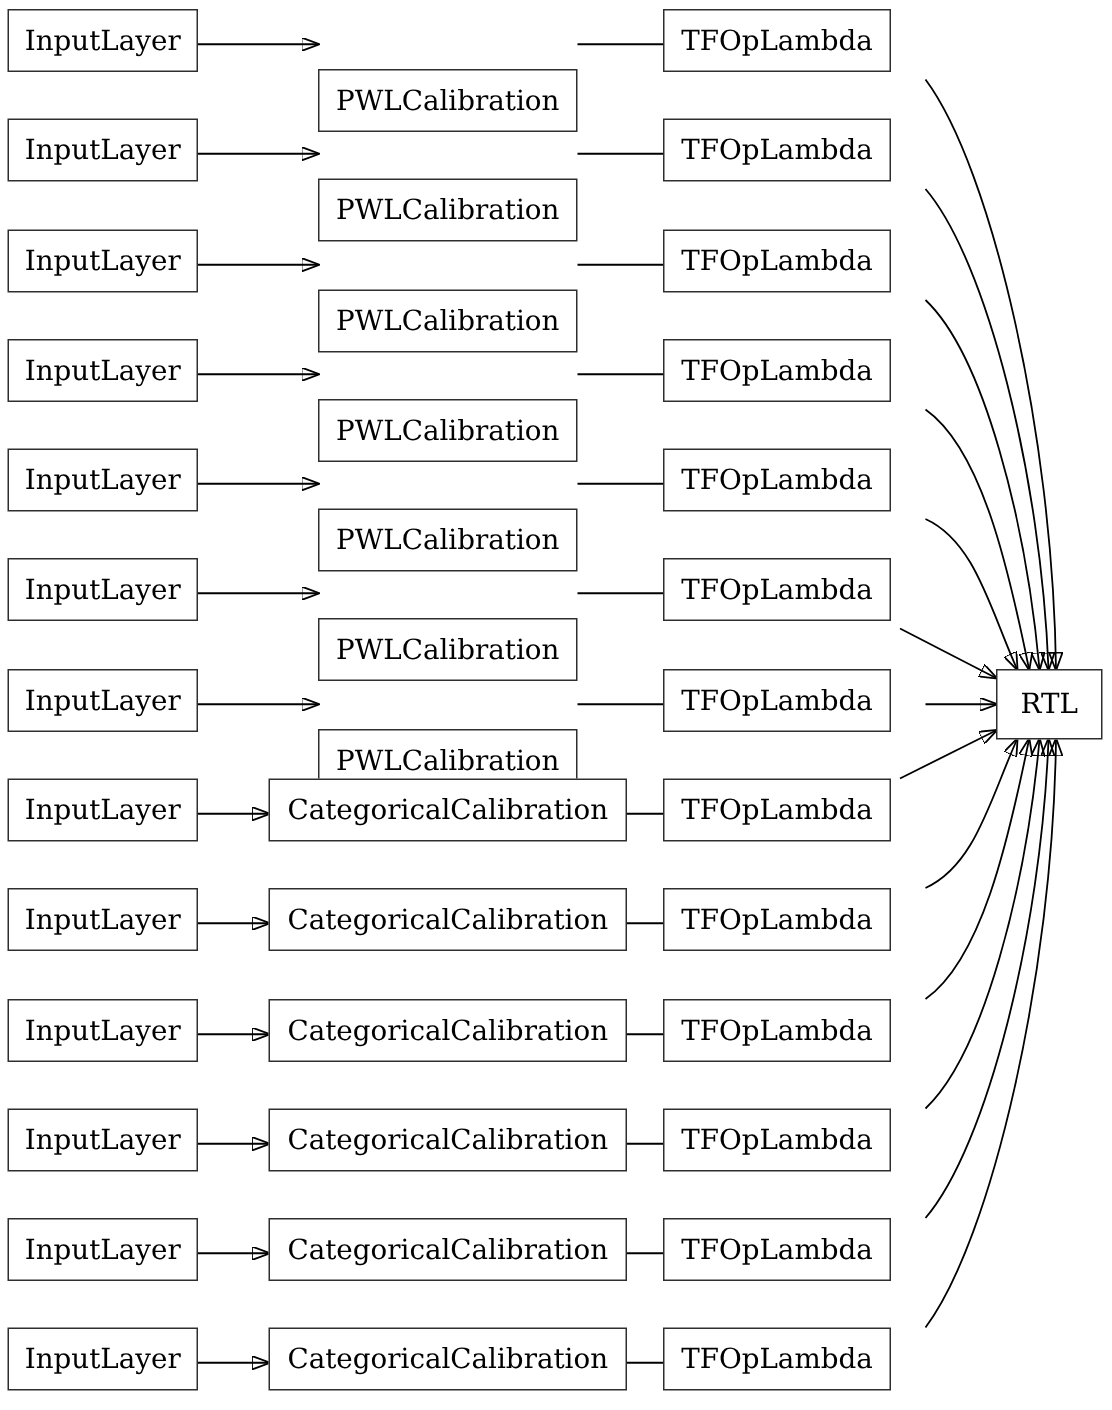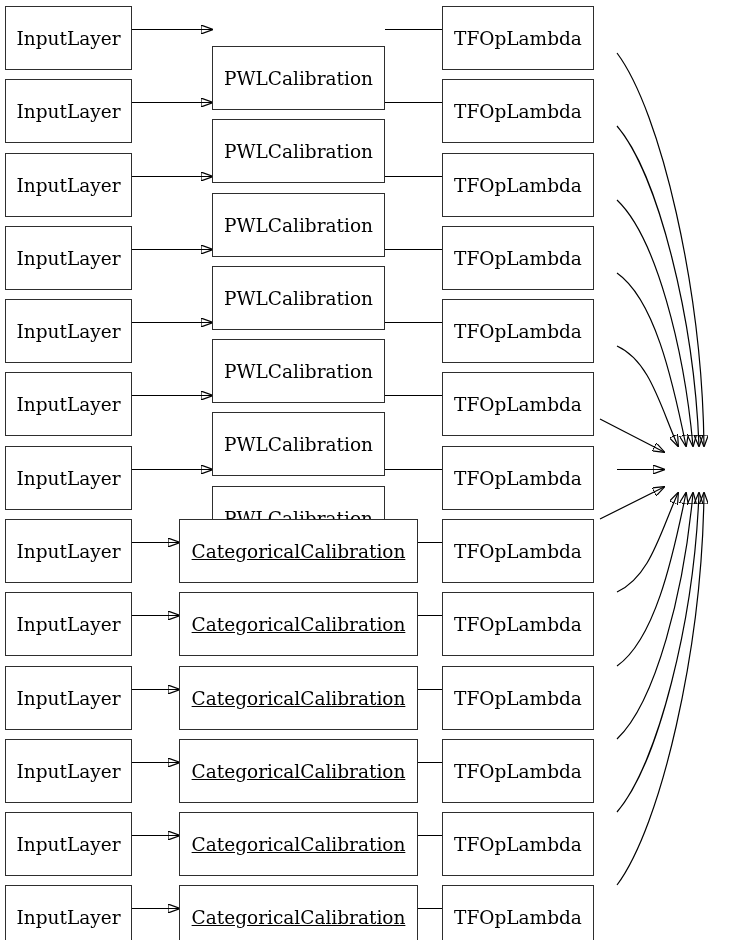--- a/index.html
+++ b/index.html
@@ -21,23 +21,23 @@
     color:#000000;
     display:flex;
     align-items:center;
     justify-content:center;
     font-size:18.5px;
     white-space:nowrap;
   }
   
   .col-input  { left:5px;   width:127px; }
   .col-pwl    { left:212px; width:173px;margin-top:40px; }
-  .col-cat    { left:179px; width:239px;text-decoration:underline; }
+  .col-cat    { left:179px; width:239px; }
   .col-op     { left:442px; width:152px; }
-  .node       { height:64px; }
+  .node       { height:42px; }
   .r1  { top:6px;   } .r2  { top:79px;  } .r3  { top:153px; }
   .r4  { top:226px; } .r5  { top:299px; } .r6  { top:372px; }
   .r7  { top:446px; } .r8  { top:519px; } .r9  { top:592px; }
   .r10 { top:666px; } .r11 { top:739px; } .r12 { top:812px; }
   .r13 { top:885px; }
   .rtl { left:664px; top:446px; width:71px; height:47px; }
 </style>
 </head>
 <body>
 
@@ -138,14 +138,15 @@
   <div class="node col-op r11">TFOpLambda</div>
 
   <div class="node col-input r12">InputLayer</div>
   <div class="node col-cat r12">CategoricalCalibration</div>
   <div class="node col-op r12">TFOpLambda</div>
 
   <div class="node col-input r13">InputLayer</div>
   <div class="node col-cat r13">CategoricalCalibration</div>
   <div class="node col-op r13">TFOpLambda</div>
 
+  <div class="node rtl">RTL</div>
 
 </div>
 
 </body></html>

